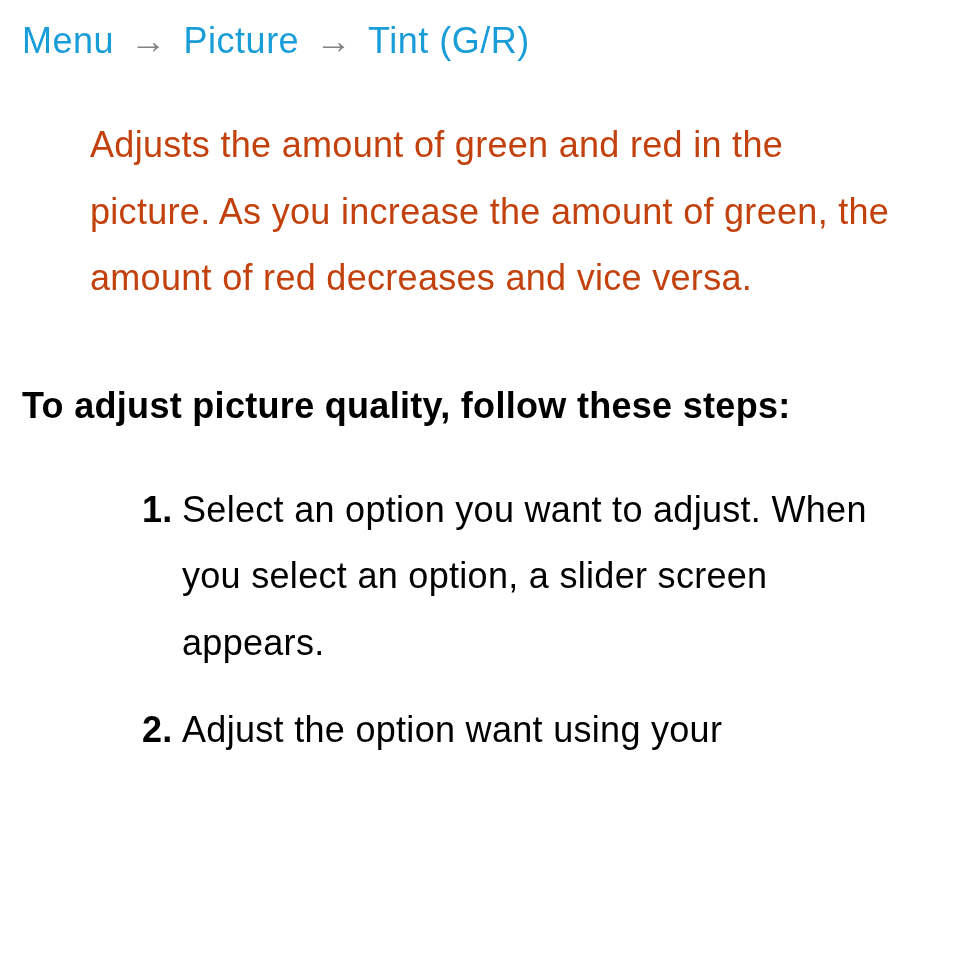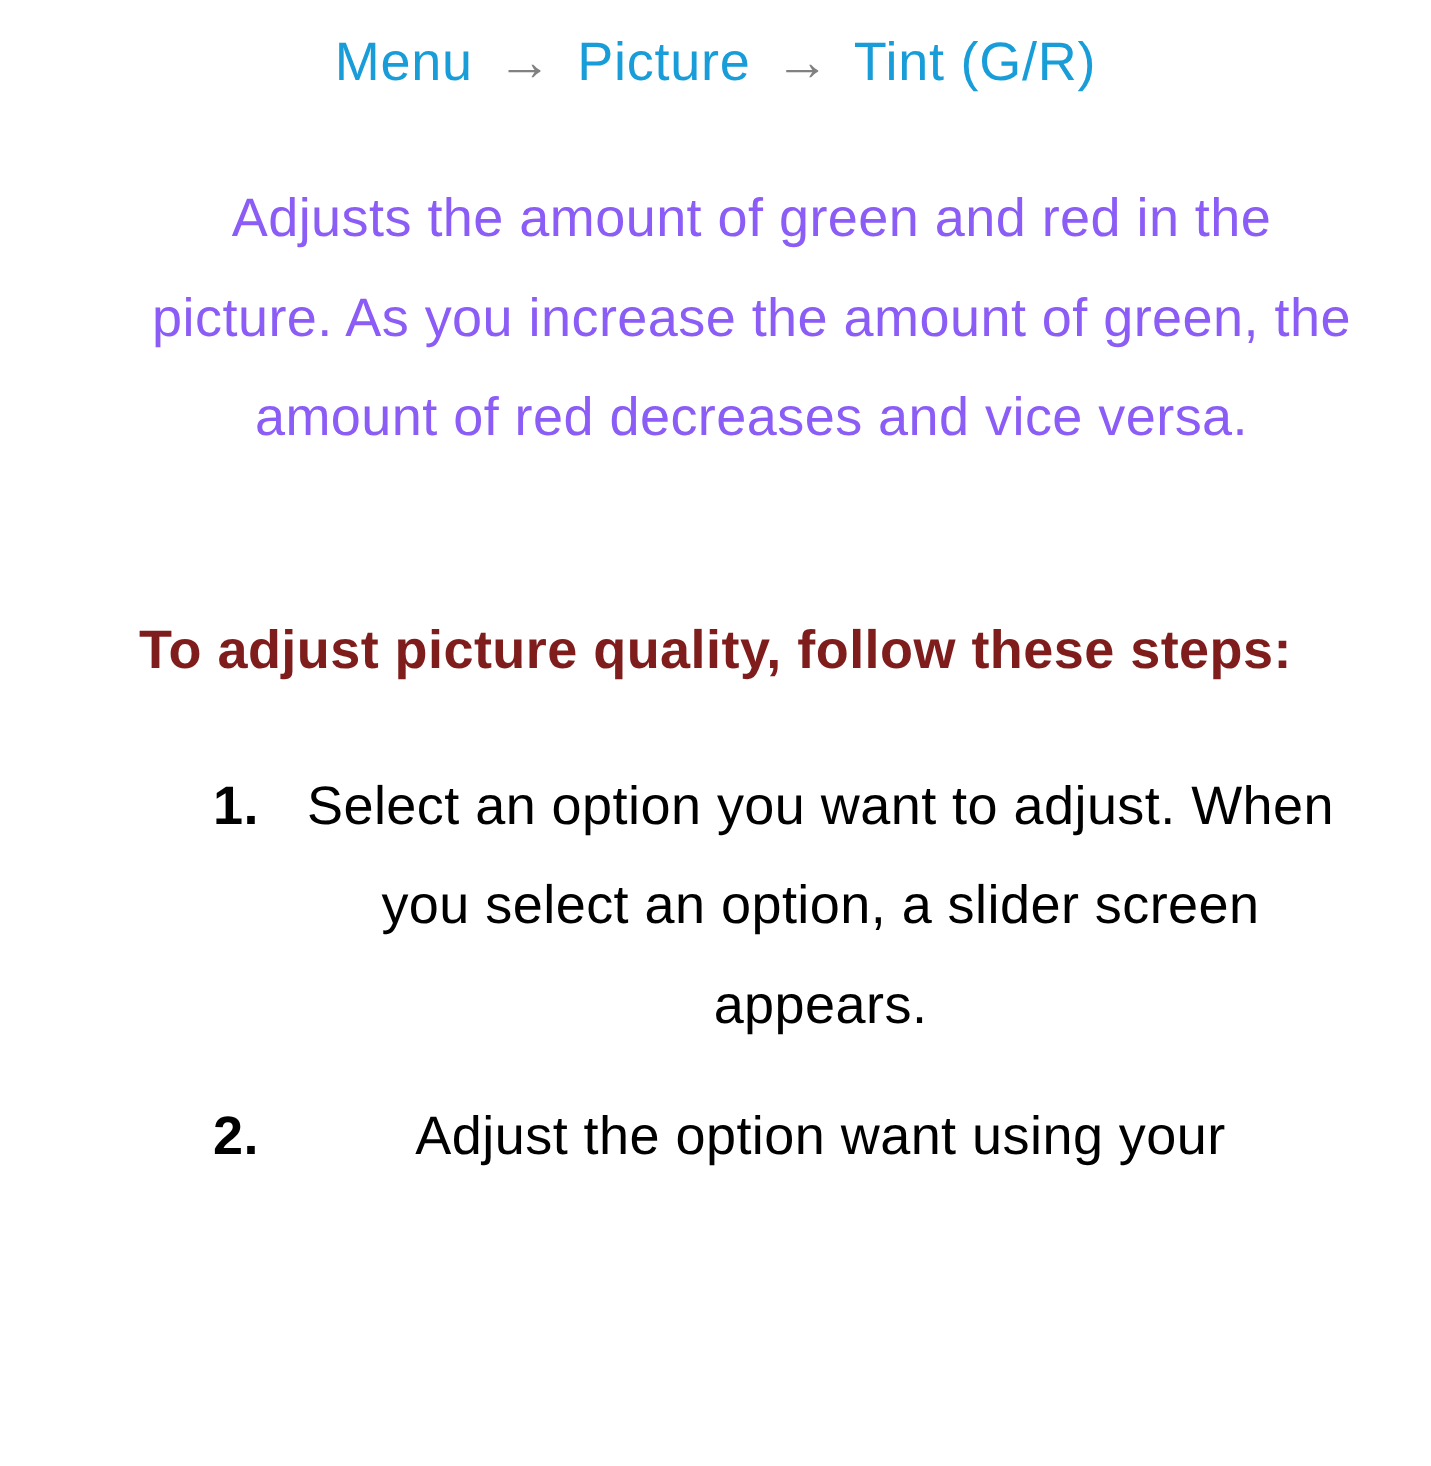--- a/index.html
+++ b/index.html
@@ -1,19 +1,18 @@
 <!DOCTYPE html>
 <html><head>
   <meta charset="utf-8">
   <style>
     * {
       margin: 0;
       padding: 0;
       box-sizing: border-box;
-      text-align: center;
     }
     body {
       width: 954px;
       height: 977px;
       background: #ffffff;
       font-family: Arial, Helvetica, sans-serif;
       padding: 20px 22px;
       color: #000000;
     }
     .breadcrumb {
@@ -22,29 +21,29 @@
       letter-spacing: 0.5px;
       margin-bottom: 50px;
     }
     .breadcrumb .arrow {
       color: #818181;
       margin: 0 6px;
     }
     .description {
       font-size: 36px;
       line-height: 1.85;
-      color: #8b5cf6;
+      color: #c2410c;
       margin-left: 68px;
       margin-right: 20px;
       letter-spacing: 0.3px;
     }
     .section-heading {
       font-size: 36px;
-      color: #7f1d1d;
-      margin-top: 100px;
+      color: #000000;
+      margin-top: 73px;
       margin-bottom: 50px;
       letter-spacing: 0.3px;
     }
     .steps {
       margin-left: 120px;
       margin-right: 20px;
     }
     .step {
       font-size: 36px;
       line-height: 1.85;

